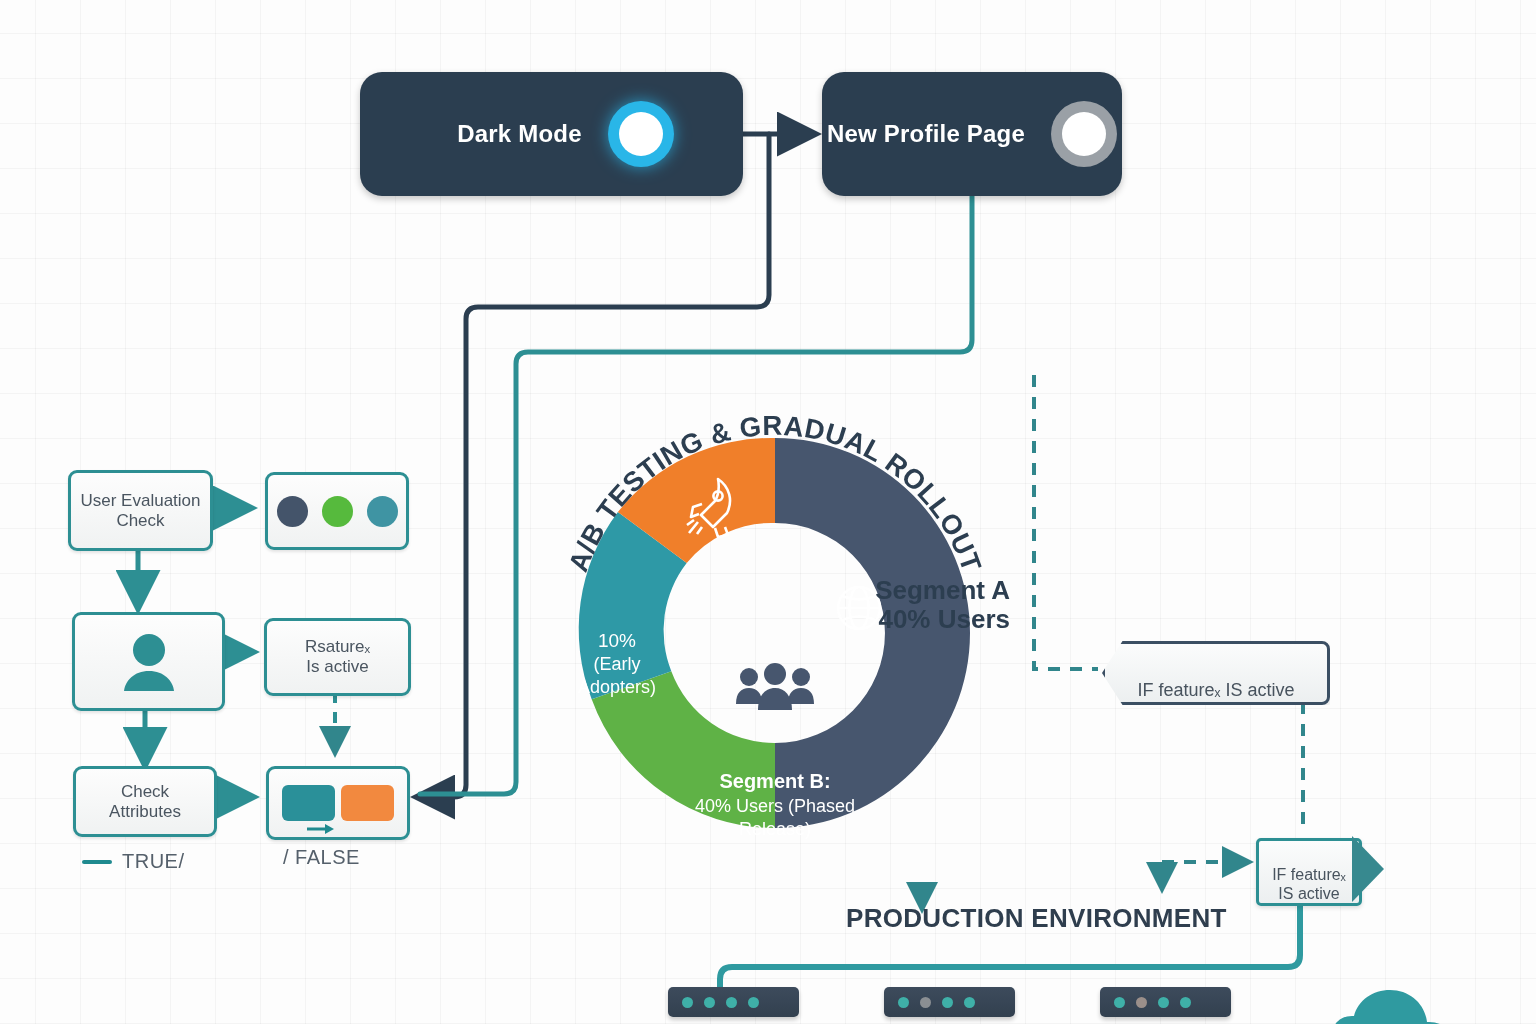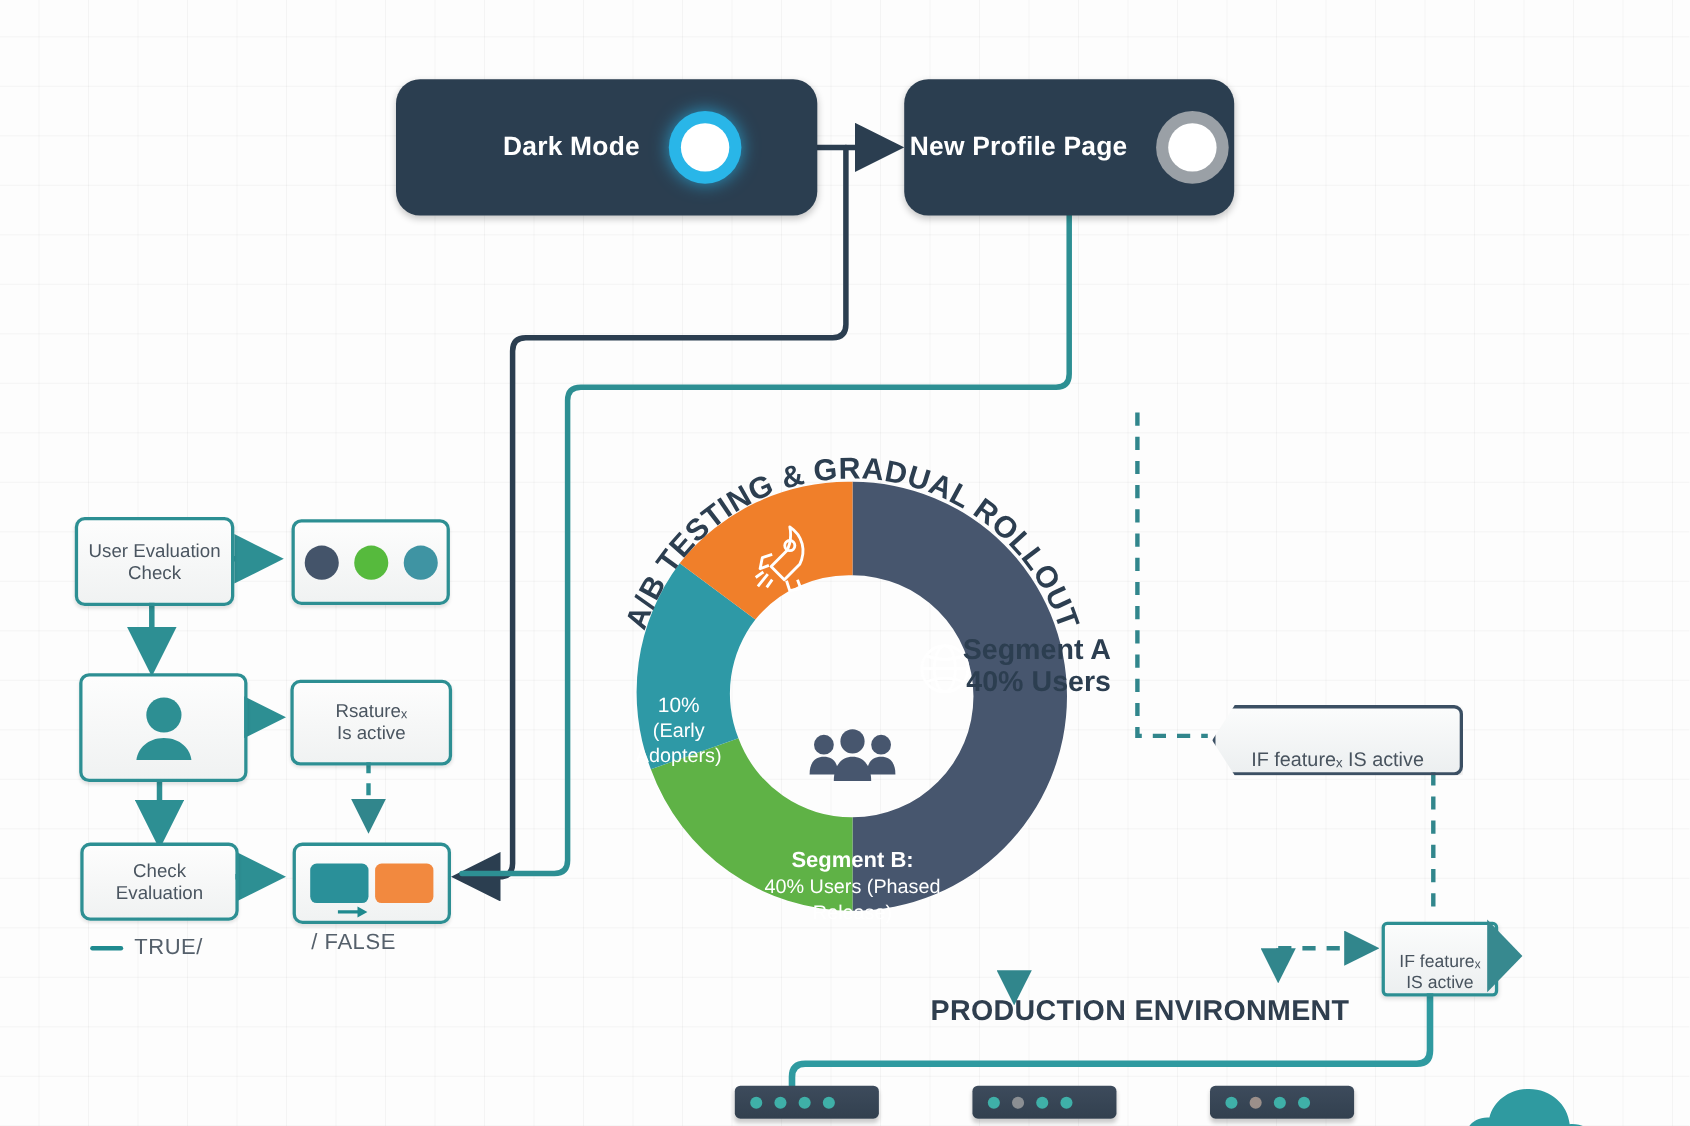--- a/index.html
+++ b/index.html
@@ -211,21 +211,21 @@
   <div class="fbox" style="left:264px; top:618px; width:141px; height:72px;">
     <div class="btext">
       <div>Rsatureₓ</div>
       <div>Is active</div>
     </div>
   </div>
 
   <div class="fbox" style="left:73px; top:766px; width:138px; height:65px;">
     <div class="btext">
       <div>Check</div>
-      <div>Evaluation</div>
+      <div>Attributes</div>
     </div>
   </div>
 
   <div class="fbox" style="left:266px; top:766px; width:138px; height:68px;">
     <div class="swrow">
       <span class="sw" style="background:#2a9099;"></span>
       <span class="sw" style="background:#f2893f;"></span>
     </div>
   </div>
 

